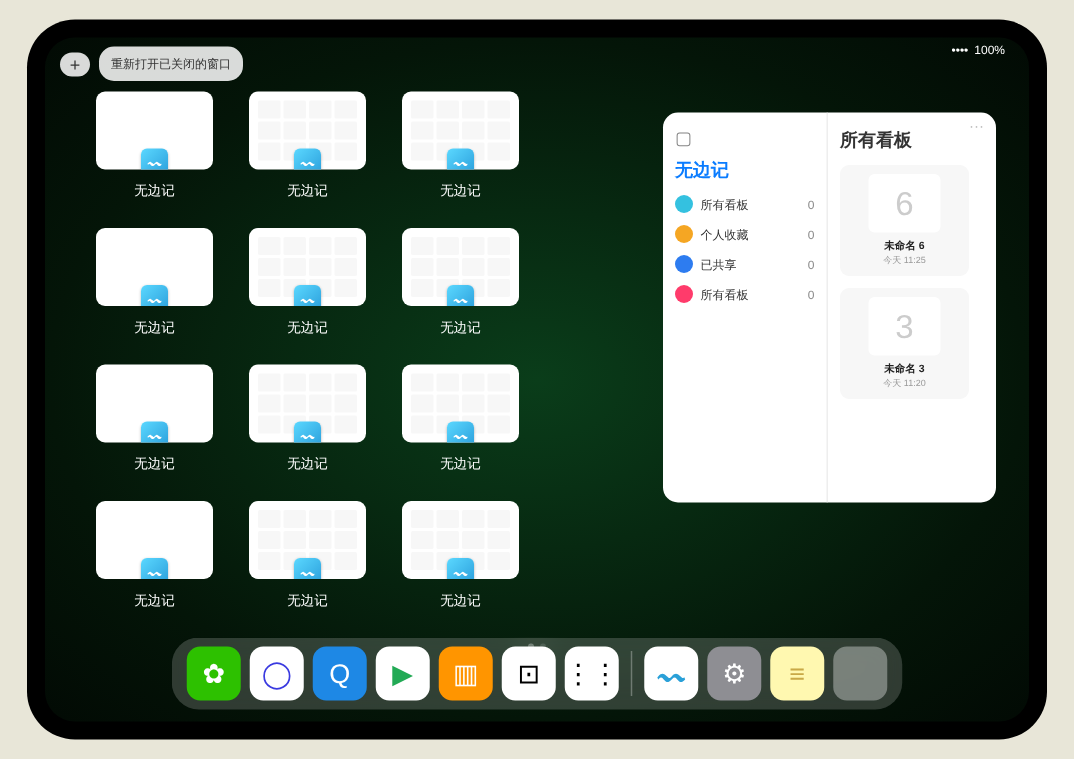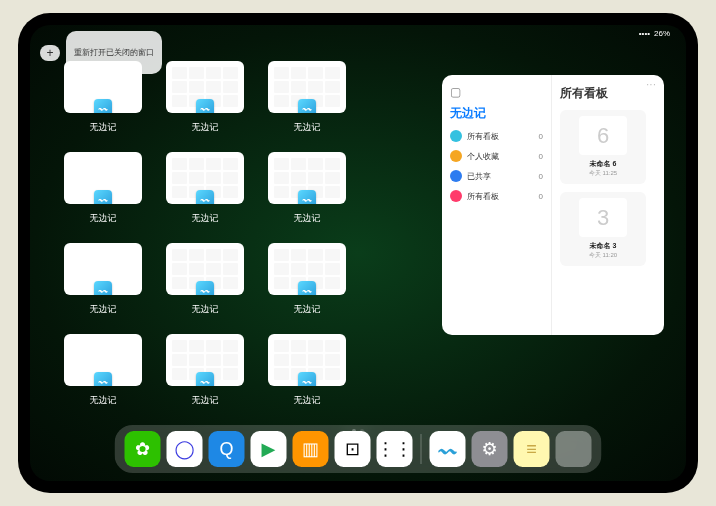--- a/index.html
+++ b/index.html
@@ -2,21 +2,21 @@
 <html><head>
   <meta charset="utf-8">
   <style>
     * { margin: 0; padding: 0; box-sizing: border-box; }
     body { width: 716px; height: 506px; background: #e8e6d8; display: flex; align-items: center; justify-content: center; font-family: -apple-system, "PingFang SC", sans-serif; }
     .ipad { width: 680px; height: 480px; background: #000; border-radius: 32px; padding: 12px; position: relative; }
     .screen { width: 100%; height: 100%; background: radial-gradient(ellipse at center, #0a3d1a 0%, #041508 70%, #020a04 100%); border-radius: 20px; position: relative; overflow: hidden; }
     .status-bar { position: absolute; top: 4px; right: 16px; color: #fff; font-size: 8px; display: flex; gap: 4px; align-items: center; }
     .top-controls { position: absolute; top: 6px; left: 10px; display: flex; gap: 6px; align-items: center; }
     .plus-btn { width: 20px; height: 16px; background: rgba(255,255,255,0.85); border-radius: 8px; display: flex; align-items: center; justify-content: center; font-size: 12px; color: #333; }
-    .reopen-btn { background: rgba(255,255,255,0.85); border-radius: 10px; padding: 16px 8px; font-size: 8px; color: #333; }
+    .reopen-btn { background: rgba(255,255,255,0.85); border-radius: 10px; padding: 6px 8px; font-size: 8px; color: #333; }
     .expose-grid { position: absolute; top: 36px; left: 34px; width: 360px; display: flex; flex-wrap: wrap; gap: 18px 24px; }
     .window-item { width: 78px; display: flex; flex-direction: column; align-items: center; gap: 4px; cursor: pointer; }
     .window-thumb { width: 78px; height: 52px; background: #fff; border-radius: 6px; position: relative; display: flex; align-items: flex-end; justify-content: center; overflow: hidden; }
     .window-thumb.grid-style { align-items: center; }
     .mini-grid { width: 66px; height: 40px; display: grid; grid-template-columns: repeat(4, 1fr); grid-template-rows: repeat(3, 1fr); gap: 2px; opacity: 0.25; }
     .mini-grid div { background: #e0e0e0; border-radius: 1px; }
     .app-badge { position: absolute; bottom: -4px; left: 50%; transform: translateX(-50%); width: 18px; height: 18px; background: linear-gradient(135deg,#5bd8ff,#2a9edb); border-radius: 4px; display: flex; align-items: center; justify-content: center; font-size: 10px; color:#fff; box-shadow: 0 1px 2px rgba(0,0,0,0.3); }
     .app-badge::after { content:"〰"; font-size: 9px; }
     .window-label { color: #fff; font-size: 9px; margin-top:4px; }
     .side-panel { position: absolute; top: 50px; right: 22px; width: 222px; height: 260px; background: #fff; border-radius: 10px; display: flex; overflow: hidden; }
@@ -43,21 +43,21 @@
     .dock-folder div { background:#3a9de0; border-radius:3px; }
   </style>
 </head>
 <body>
 
 <div class="ipad">
   <div class="screen">
 
     <div class="status-bar">
       <span>••••</span>
-      <span>26%</span>
+      <span>100%</span>
     </div>
 
     <div class="top-controls">
       <div class="plus-btn">+</div>
       <div class="reopen-btn">重新打开已关闭的窗口</div>
     </div>
 
     <div class="expose-grid" id="expose">
         <div class="window-item">
           <div class="window-thumb">

